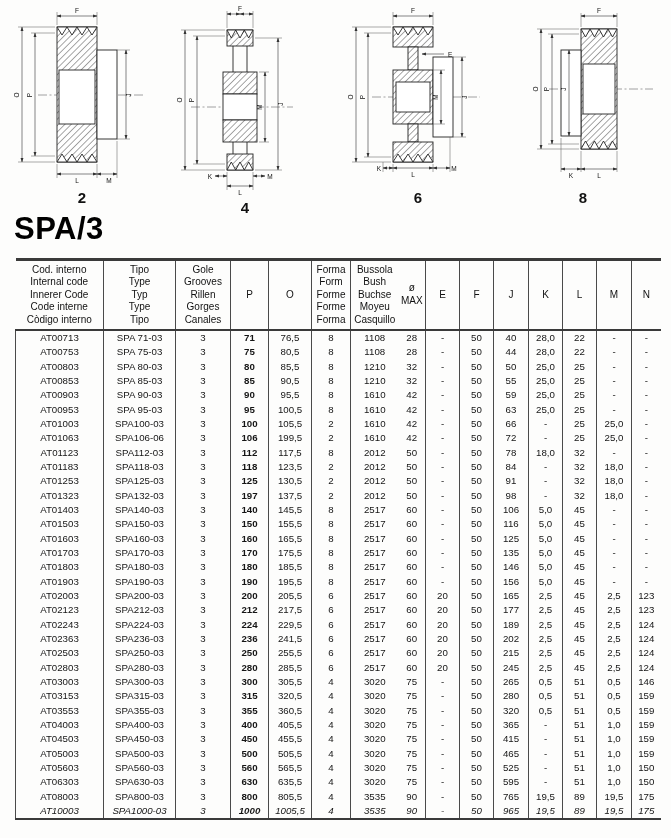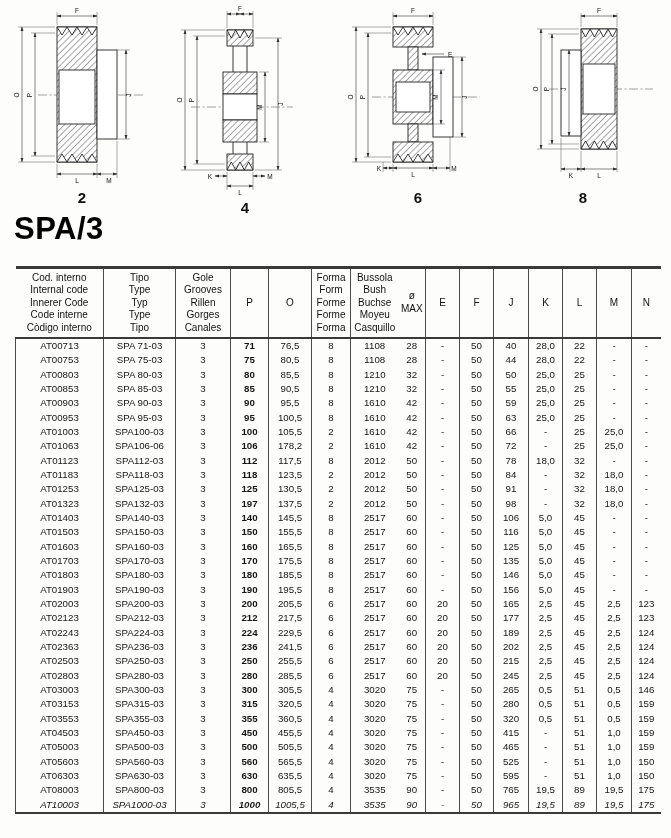--- a/index.html
+++ b/index.html
@@ -13,21 +13,21 @@
   .fig svg{display:block;}
   .fig .num{width:160px;text-align:center;font-weight:bold;font-size:15px;margin-top:1px;}
   #fig2{left:2px;} #fig4{left:165px;} #fig6{left:338px;} #fig8{left:503px;}
   svg text{font-family:"Liberation Sans",sans-serif;font-size:6.5px;fill:#111;stroke:none;}
   .dim{stroke:#333;stroke-width:0.6;fill:none;}
   .ext{stroke:#555;stroke-width:0.5;fill:none;}
   .cl{stroke:#555;stroke-width:0.55;fill:none;stroke-dasharray:9 2.5 2 2.5;}
   
   .title{position:absolute;left:14px;top:211px;font-size:31px;font-weight:bold;letter-spacing:.5px;color:#000;text-align:center;}
   
-  .tblwrap{position:absolute;left:15px;top:266px;width:646px;}
+  .tblwrap{position:absolute;left:15px;top:258px;width:646px;}
   table{border-collapse:collapse;table-layout:fixed;width:645px;background:transparent;}
   col.c0{width:88px}col.c1{width:72px}col.c2{width:55px}col.c3{width:38px}col.c4{width:43px}
   col.c5{width:39px}col.c6{width:48px}col.c7{width:27px}col.c8{width:34px}col.c9{width:34px}
   col.c10{width:35px}col.c11{width:34px}col.c12{width:34px}col.c13{width:35px}col.c14{width:29px}
   thead th{
     border-top:3px solid #3a3a3a;border-bottom:2.5px solid #3a3a3a;
     font-weight:normal;font-size:10px;line-height:1.26;white-space:pre-line;
     vertical-align:middle;text-align:center;height:66px;padding:1px 0;
   }
   th,td{border-left:1px solid #4a4a4a;}
@@ -423,21 +423,21 @@
           <td>-</td>
           <td>25</td>
           <td>25,0</td>
           <td>-</td>
         </tr>
         <tr>
           <td>AT01063</td>
           <td>SPA106-06</td>
           <td>3</td>
           <td class="bold">106</td>
-          <td>178,2</td>
+          <td>199,5</td>
           <td>2</td>
           <td>1610</td>
           <td class="noleft">42</td>
           <td>-</td>
           <td>50</td>
           <td>72</td>
           <td>-</td>
           <td>25</td>
           <td>25,0</td>
           <td>-</td>
@@ -759,20 +759,37 @@
           <td class="noleft">75</td>
           <td>-</td>
           <td>50</td>
           <td>320</td>
           <td>0,5</td>
           <td>51</td>
           <td>0,5</td>
           <td>159</td>
         </tr>
         <tr>
+          <td>AT04003</td>
+          <td>SPA400-03</td>
+          <td>3</td>
+          <td class="bold">400</td>
+          <td>405,5</td>
+          <td>4</td>
+          <td>3020</td>
+          <td class="noleft">75</td>
+          <td>-</td>
+          <td>50</td>
+          <td>365</td>
+          <td>-</td>
+          <td>51</td>
+          <td>1,0</td>
+          <td>159</td>
+        </tr>
+        <tr>
           <td>AT04503</td>
           <td>SPA450-03</td>
           <td>3</td>
           <td class="bold">450</td>
           <td>455,5</td>
           <td>4</td>
           <td>3020</td>
           <td class="noleft">75</td>
           <td>-</td>
           <td>50</td>

